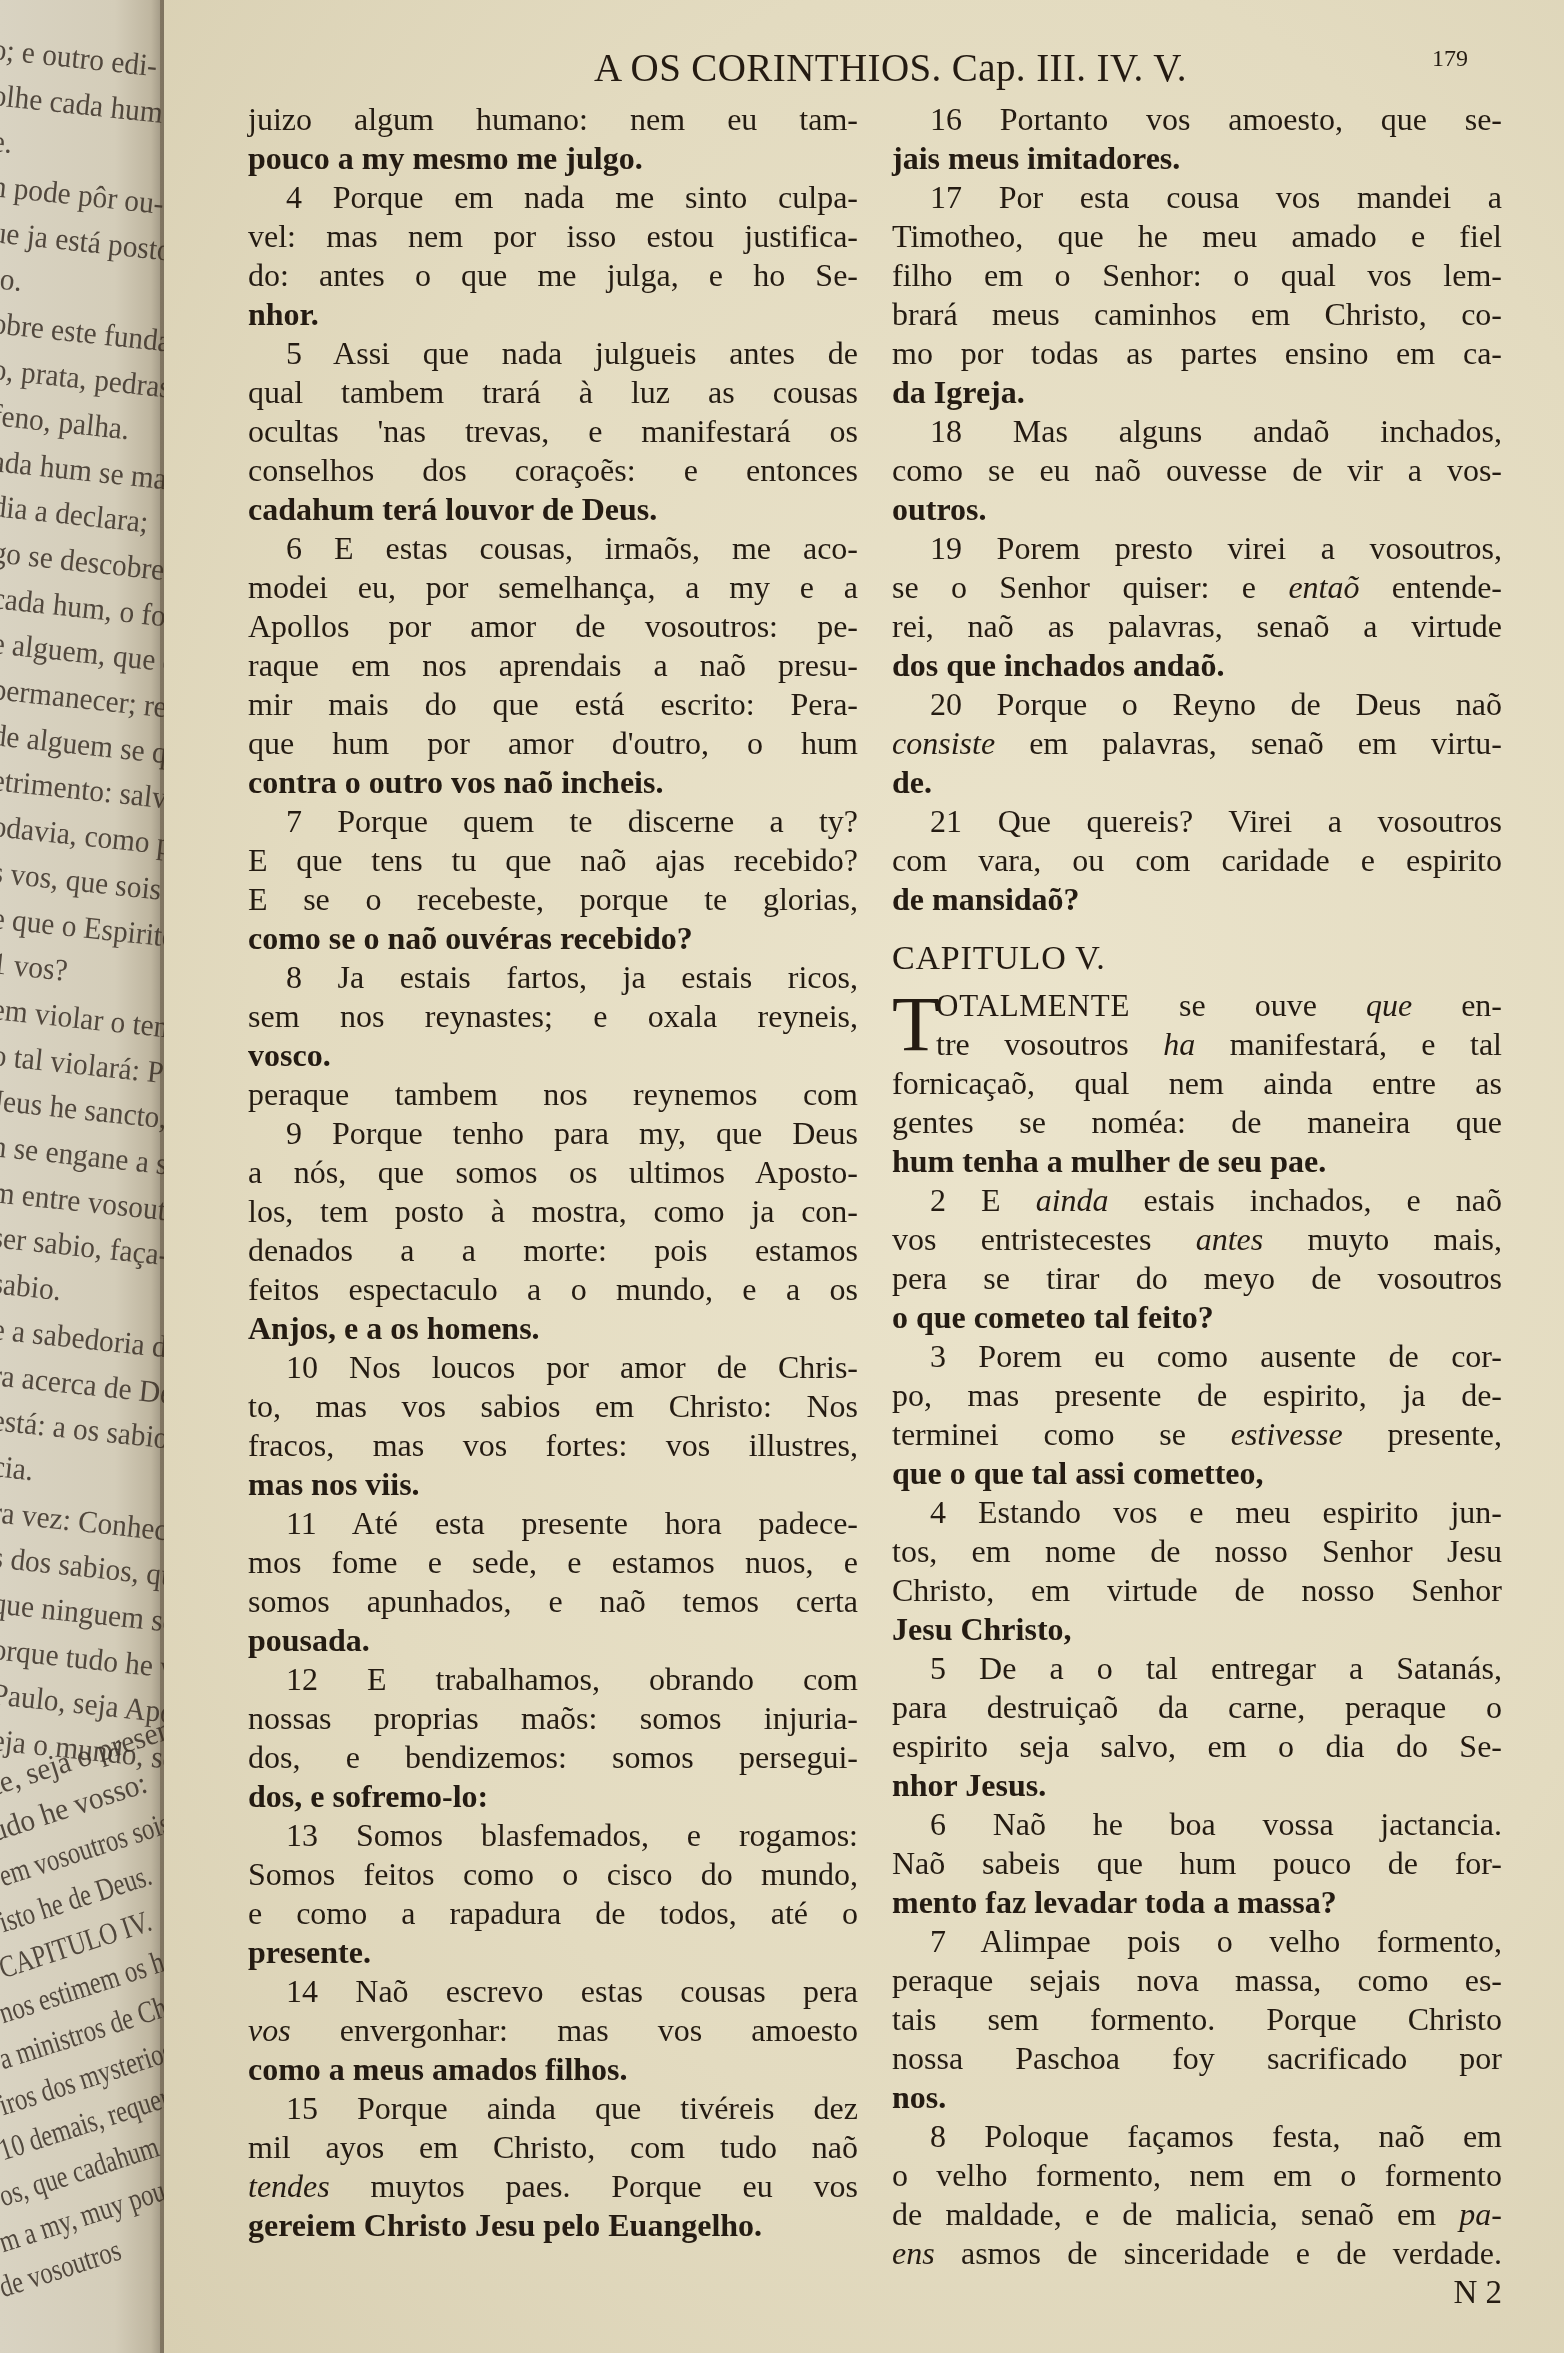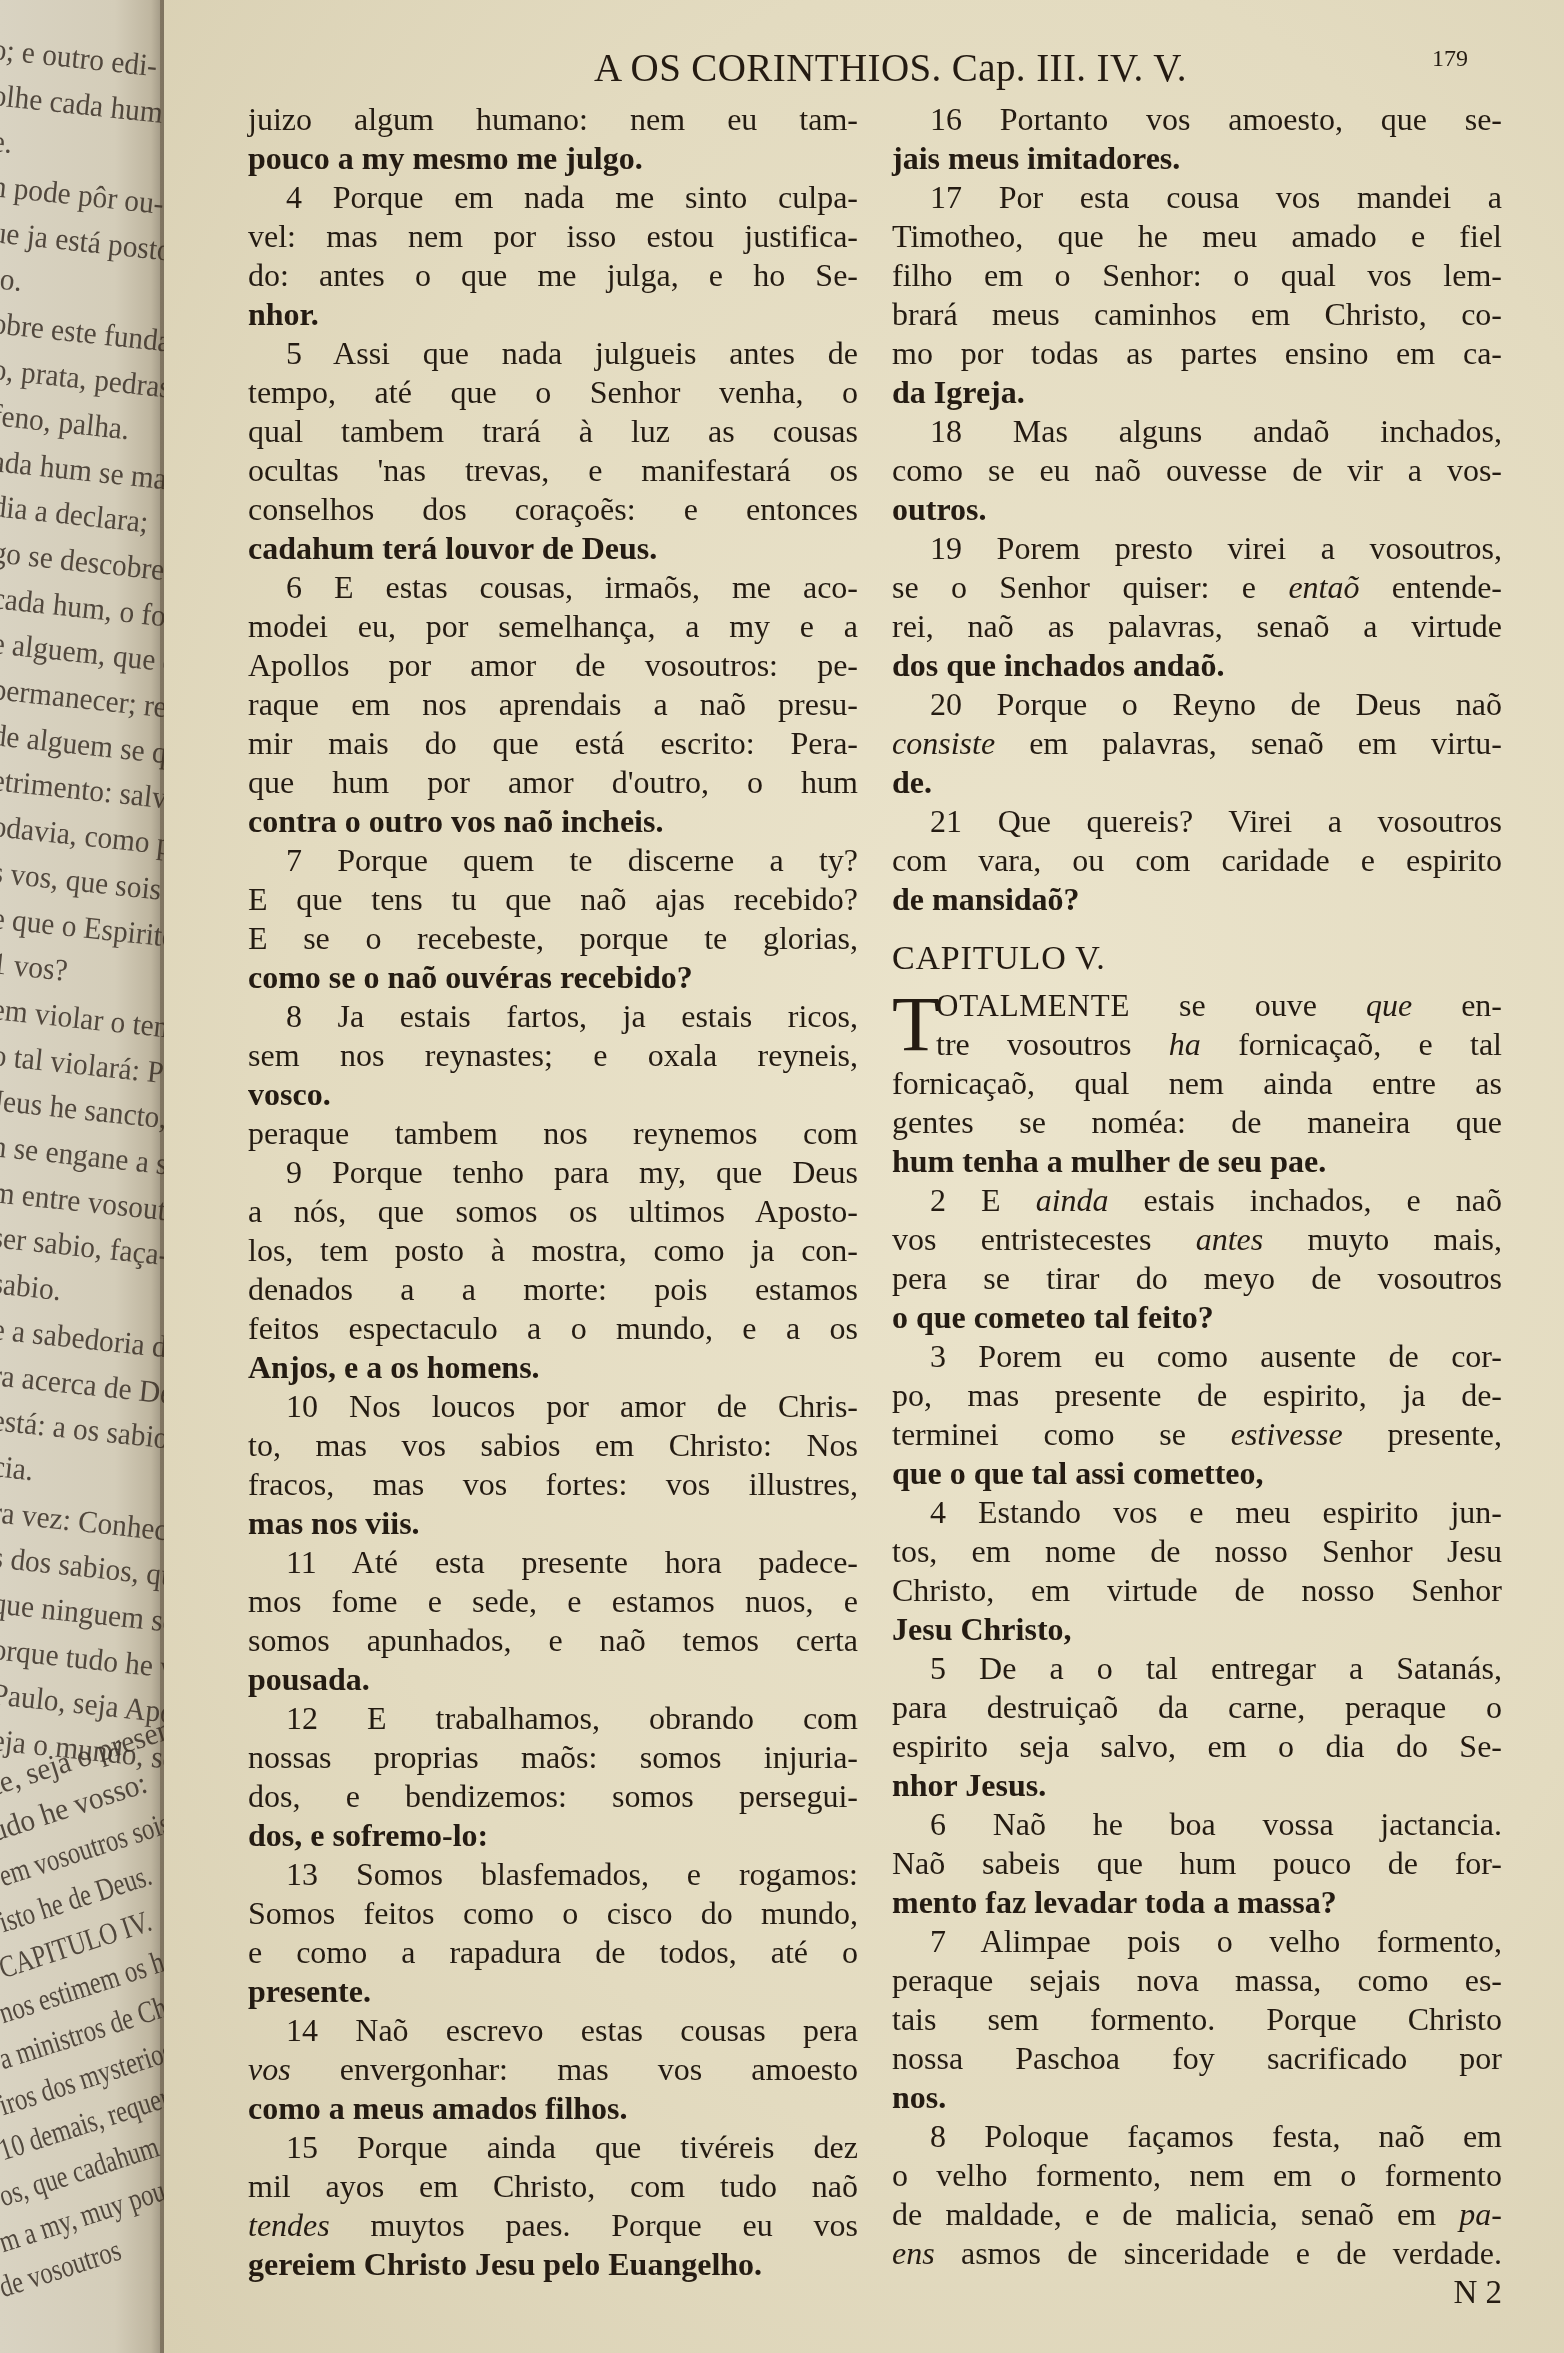--- a/index.html
+++ b/index.html
@@ -129,21 +129,20 @@
   </div>
 
   <div class="col col-left" id="col-left">
       <span class="ln">juizo algum humano: nem eu tam-</span>
       <span class="ln last">pouco a my mesmo me julgo.</span>
       <span class="ln indent">4 Porque em nada me sinto culpa-</span>
       <span class="ln">vel: mas nem por isso estou justifica-</span>
       <span class="ln">do: antes o que me julga, e ho Se-</span>
       <span class="ln last">nhor.</span>
       <span class="ln indent">5 Assi que nada julgueis antes de</span>
-      <span class="ln">tempo, até que o Senhor venha, o</span>
       <span class="ln">qual tambem trará à luz as cousas</span>
       <span class="ln">ocultas 'nas trevas, e manifestará os</span>
       <span class="ln">conselhos dos coraçoẽs: e entonces</span>
       <span class="ln last">cadahum terá louvor de Deus.</span>
       <span class="ln indent">6 E estas cousas, irmaõs, me aco-</span>
       <span class="ln">modei eu, por semelhança, a my e a</span>
       <span class="ln">Apollos por amor de vosoutros: pe-</span>
       <span class="ln">raque em nos aprendais a naõ presu-</span>
       <span class="ln">mir mais do que está escrito: Pera-</span>
       <span class="ln">que hum por amor d'outro, o hum</span>
@@ -208,21 +207,21 @@
         <span class="ln"><i>consiste</i> em palavras, senaõ em virtu-</span>
         <span class="ln last">de.</span>
         <span class="ln indent">21 Que quereis? Virei a vosoutros</span>
         <span class="ln">com vara, ou com caridade e espirito</span>
         <span class="ln last">de mansidaõ?</span>
       </div>
     <div class="chapter-heading">CAPITULO V.</div>
     <div class="dropcap-row">
       <span class="dropcap">T</span>
       <span class="ln after-cap"><span style="font-size:31px;letter-spacing:0.8px;">OTALMENTE</span><span> se ouve </span><i>que</i><span> en-</span></span>
-      <span class="ln after-cap2"><span>tre vosoutros </span><i>ha</i><span> fornicaçaõ, e tal</span></span>
+      <span class="ln after-cap2"><span>tre vosoutros </span><i>ha</i><span> manifestará, e tal</span></span>
     </div>
     <div id="col-right-b">
         <span class="ln">fornicaçaõ, qual nem ainda entre as</span>
         <span class="ln">gentes se noméa: de maneira que</span>
         <span class="ln last">hum tenha a mulher de seu pae.</span>
         <span class="ln indent">2 E <i>ainda</i> estais inchados, e naõ</span>
         <span class="ln">vos entristecestes <i>antes</i> muyto mais,</span>
         <span class="ln">pera se tirar do meyo de vosoutros</span>
         <span class="ln last">o que cometeo tal feito?</span>
         <span class="ln indent">3 Porem eu como ausente de cor-</span>

